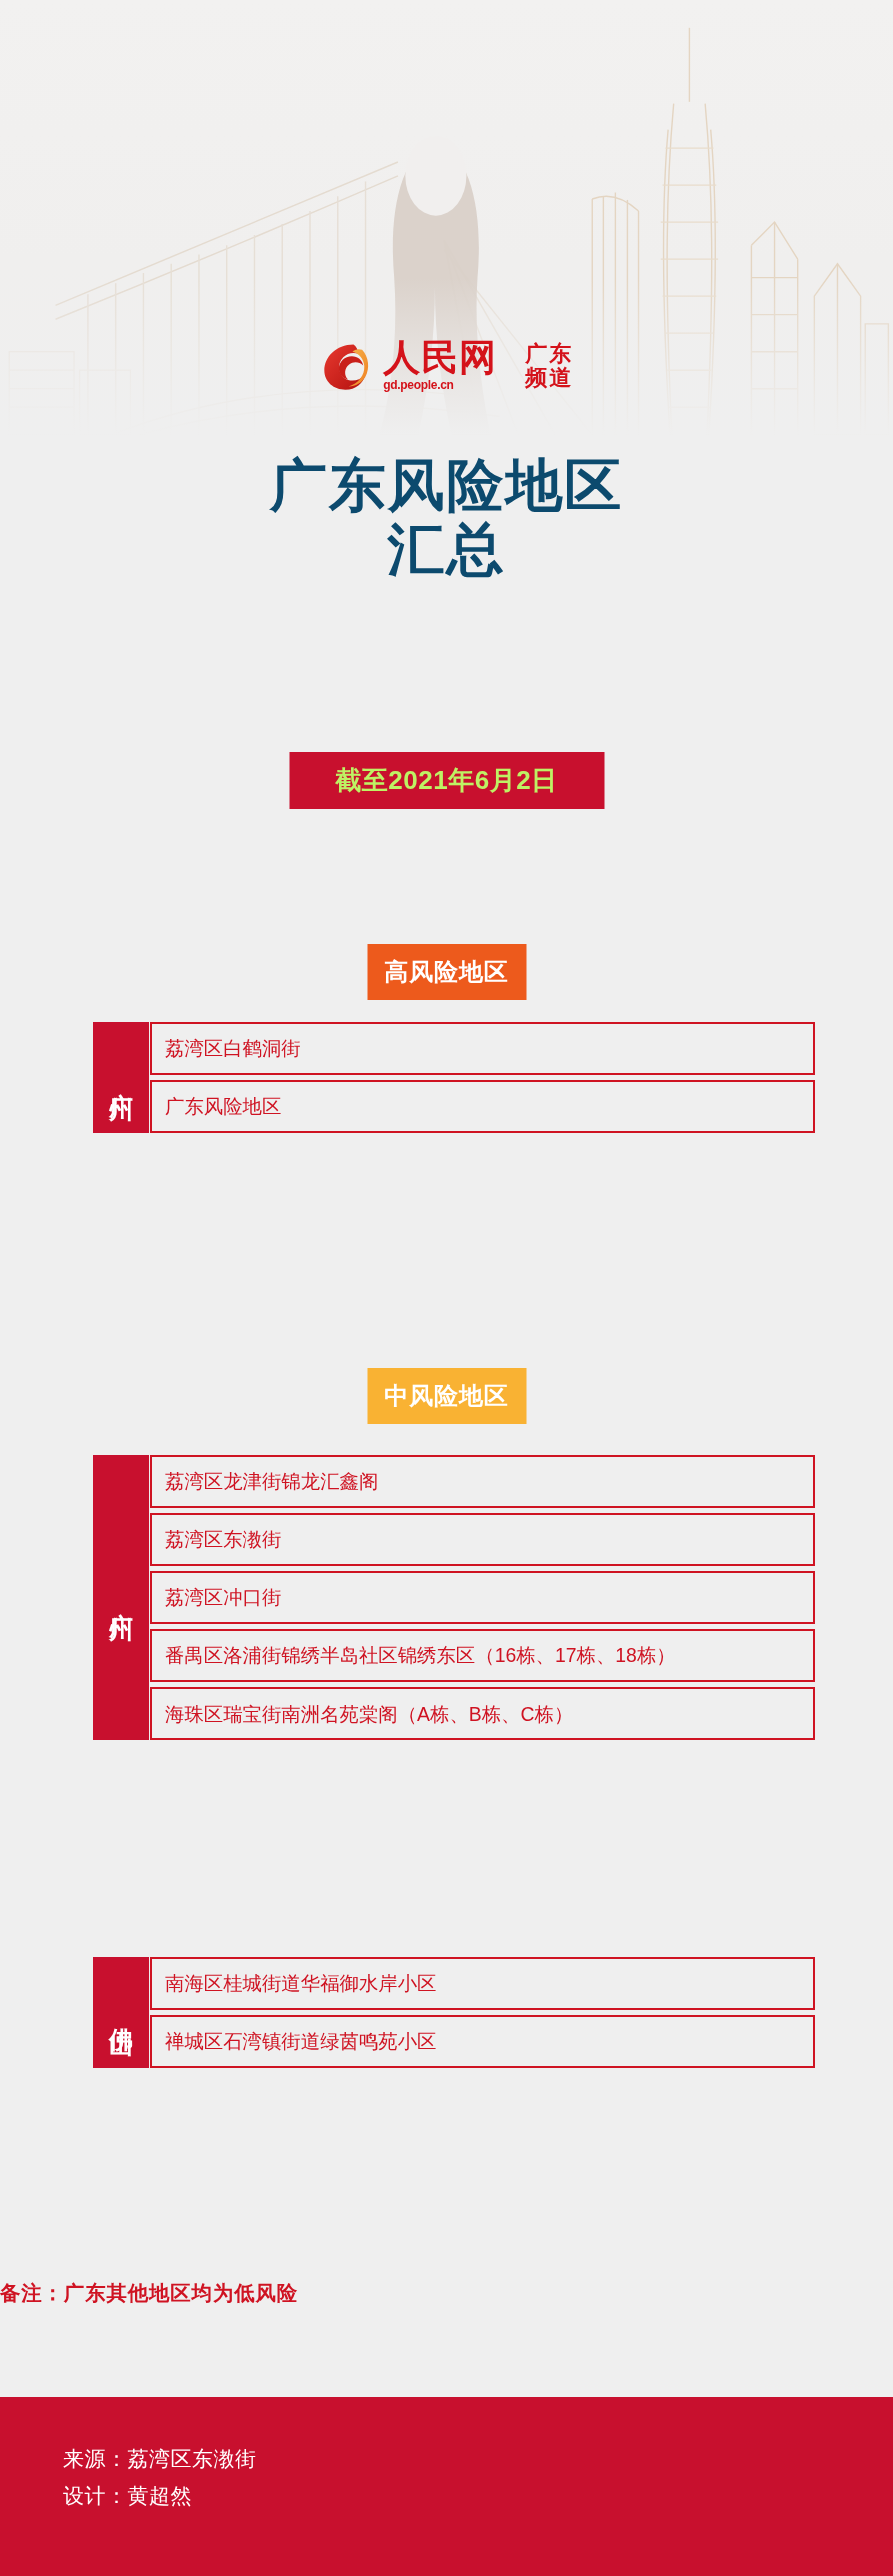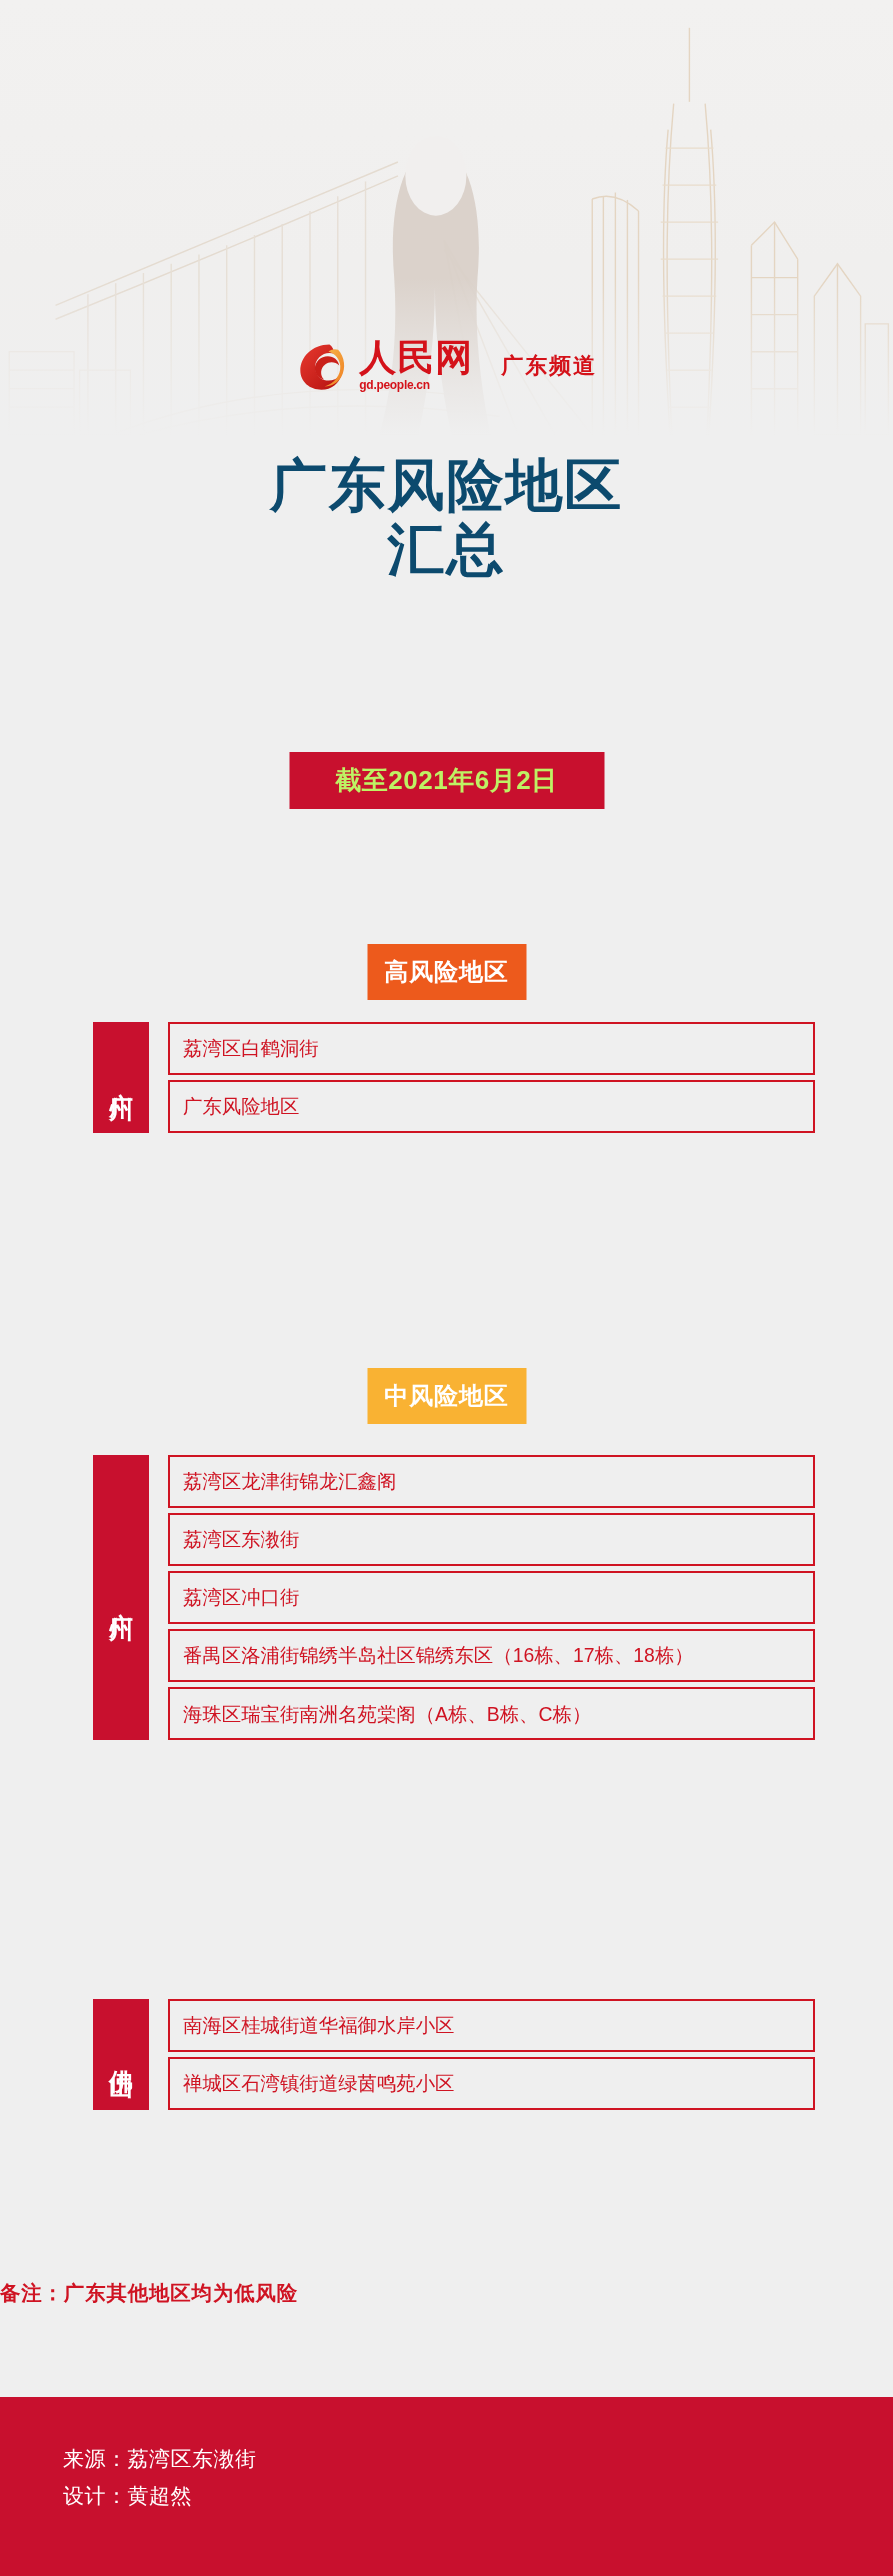--- a/index.html
+++ b/index.html
@@ -52,21 +52,21 @@
   }
   .logo-sub {
     font-family: "Liberation Sans", sans-serif;
     font-weight: bold;
     font-size: 12px;
     color: #d4121a;
     letter-spacing: -0.3px;
     margin-top: 1.9px;
   }
   .logo-right {
-    display: flex; flex-direction: row;
+    display: flex; flex-direction: column;
     justify-content: center;
     margin-left: 19px;
   }
   .logo-right span {
     font-family: "Liberation Sans", sans-serif;
     font-weight: bold;
     font-size: 22px;
     line-height: 1.08;
     color: #d4121a;
     letter-spacing: 1.9px;
@@ -144,39 +144,39 @@
     font-weight: bold;
     font-size: 24px;
     line-height: 1.25;
     display: flex;
     align-items: center;
     justify-content: center;
     text-align: center;
     letter-spacing: 0.9px;
   }
   .city-tab .vert { writing-mode: vertical-rl; text-orientation: upright; letter-spacing: 3.7px; }
-  .rows { flex: 1 1 auto; display: flex; flex-direction: column; gap: 5.6px; margin-left: 19px; }
+  .rows { flex: 1 1 auto; display: flex; flex-direction: column; gap: 5.6px; margin-left: 1px; }
   .risk-row {
     border: 2.8px solid #cf1322;
     background: #efefef;
     color: #cf1322;
     font-size: 19.4px;
     font-weight: 500;
     line-height: 1.45;
     padding: 10.2px 13px;
     box-sizing: border-box;
     min-height: 48px;
     display: flex;
     align-items: center;
   }
   .risk-row.tall { min-height: 48px; }
 
   #group-high { top: 1022px; }
   #group-mid-gz { top: 1455px; }
-  #group-mid-fs { top: 1999px; }
+  #group-mid-fs { top: 1957px; }
 
   
   .note {
     position: absolute;
     left: 0; right: 0;
     top: 2279px;
     text-align: left;
     color: #cf1322;
     font-weight: bold;
     font-size: 20.4px;

